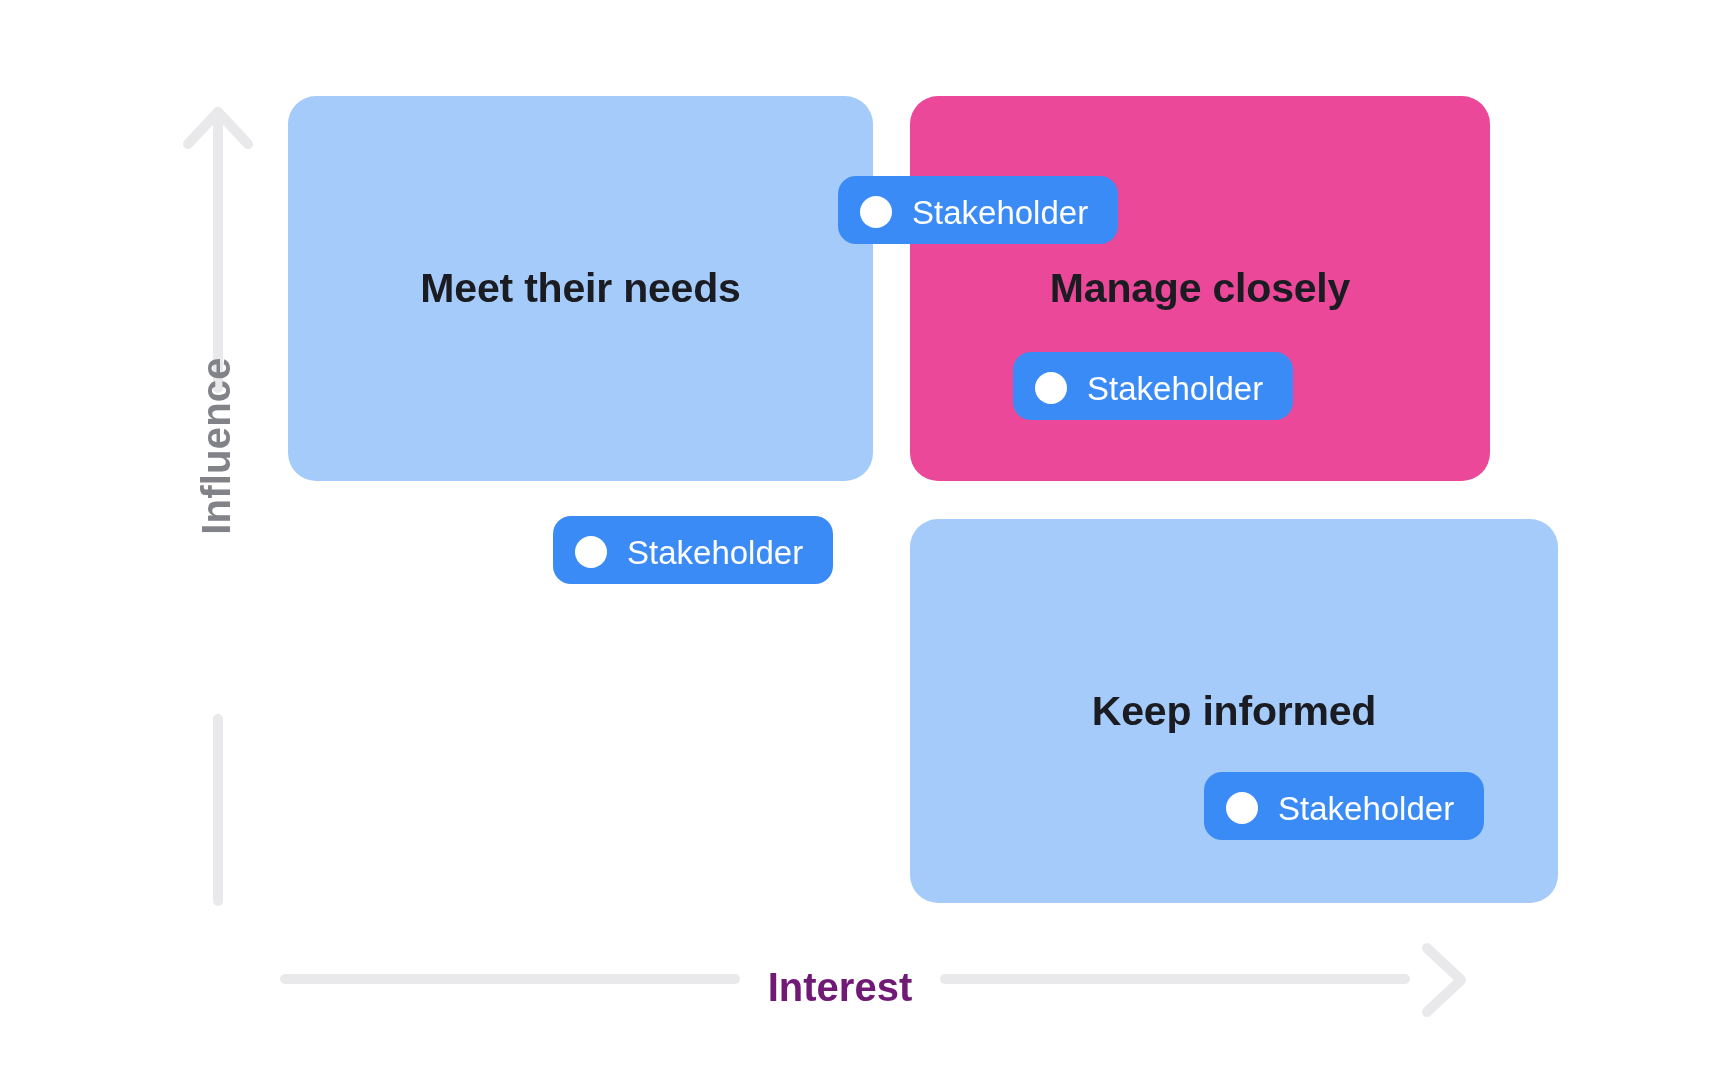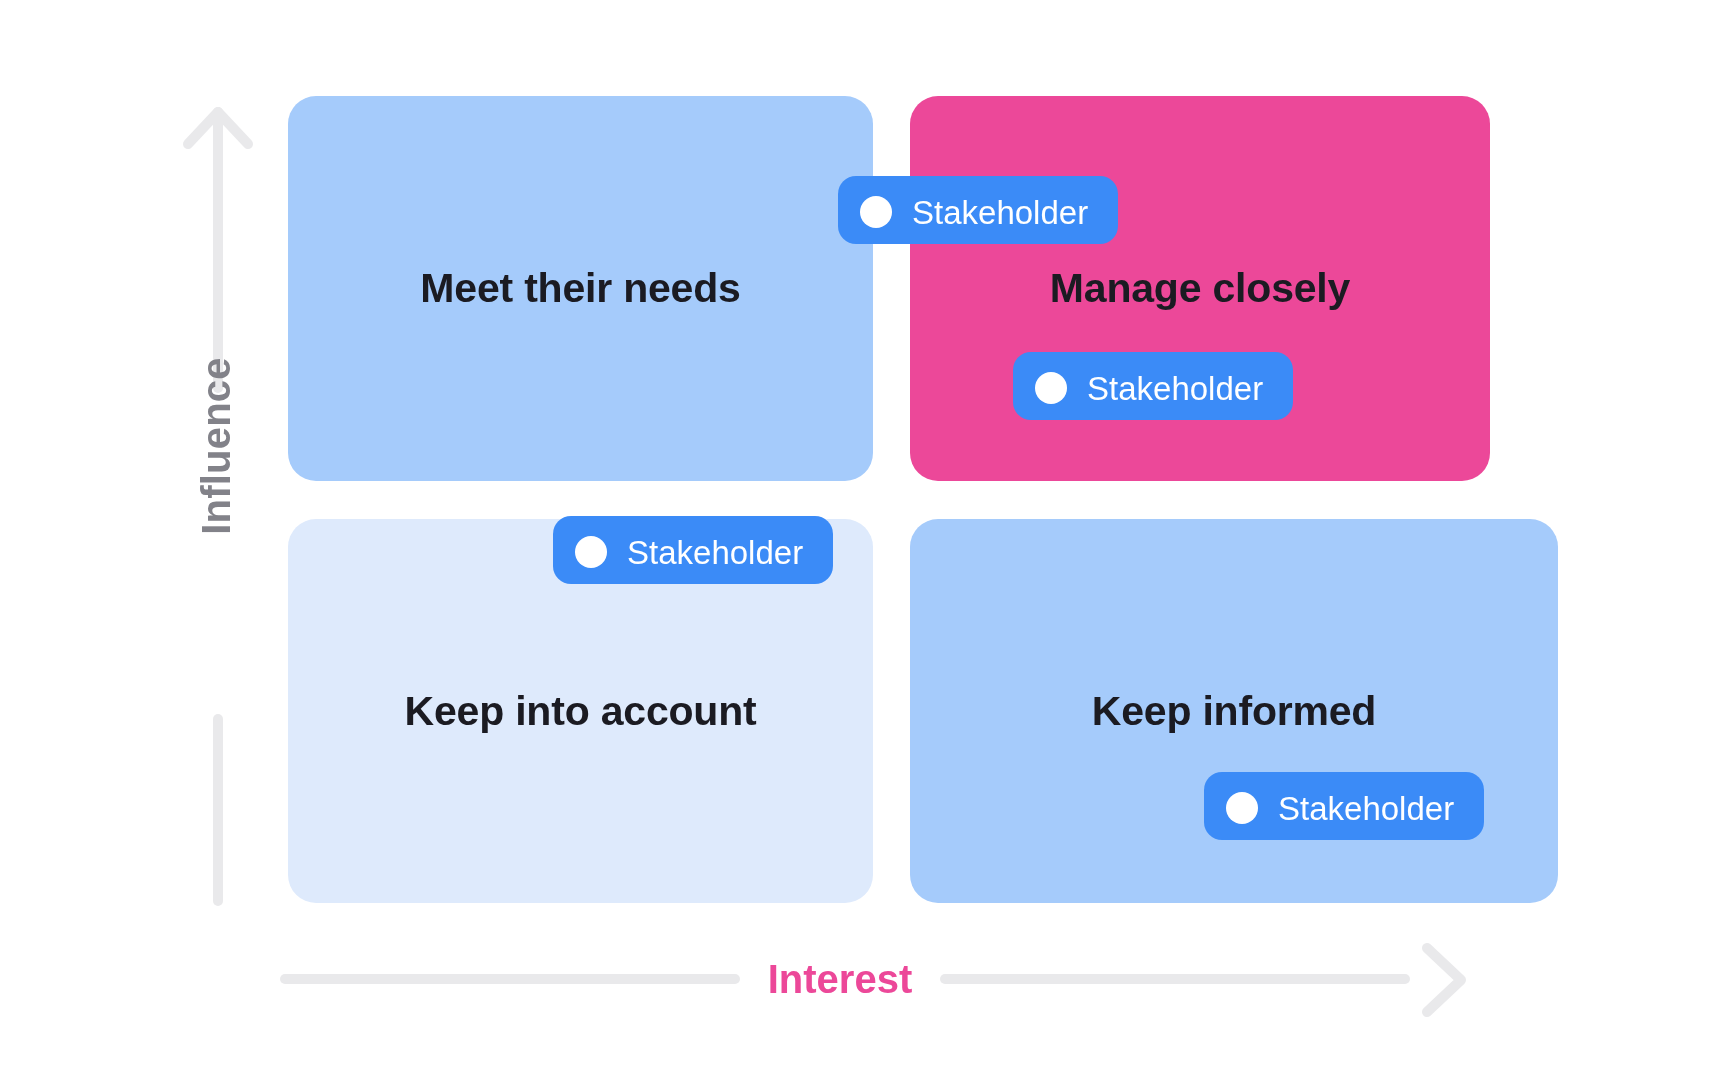--- a/index.html
+++ b/index.html
@@ -73,26 +73,26 @@
     left: 0;
     top: 28px;
     width: 460px;
     height: 10px;
     background: #e9e9eb;
     border-radius: 5px;
   }
   .x-axis-label {
     position: absolute;
     left: 440px;
-    top: 0;
+    top: 8px;
     width: 240px;
     text-align: center;
     font-size: 40px;
     font-weight: 700;
-    color: #ec4899;
+    color: #701a75;
     line-height: 66px;
     white-space: nowrap;
   }
   .x-axis-line-right {
     position: absolute;
     left: 660px;
     top: 28px;
     width: 470px;
     height: 10px;
     background: #e9e9eb;
@@ -193,23 +193,20 @@
   </div>
 
   <div class="quad quad-tl">
     <div class="quad-title">Meet their needs</div>
   </div>
 
   <div class="quad quad-tr">
     <div class="quad-title">Manage closely</div>
   </div>
 
-  <div class="quad quad-bl">
-    <div class="quad-title">Keep into account</div>
-  </div>
 
   <div class="quad quad-br">
     <div class="quad-title">Keep informed</div>
   </div>
 
   <div class="pill pill-1">
     <span class="pill-dot"></span>
     <span class="pill-label">Stakeholder</span>
   </div>
 

